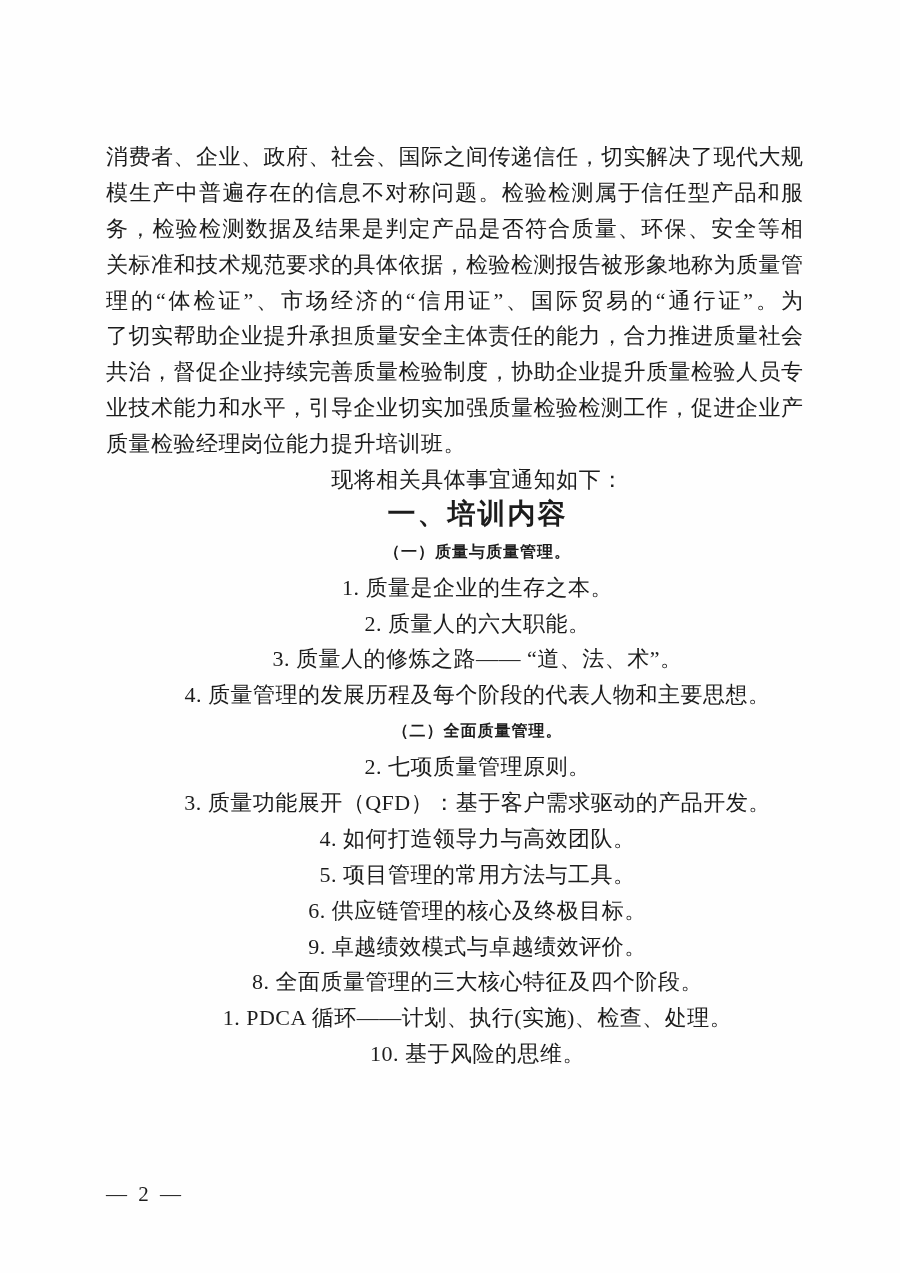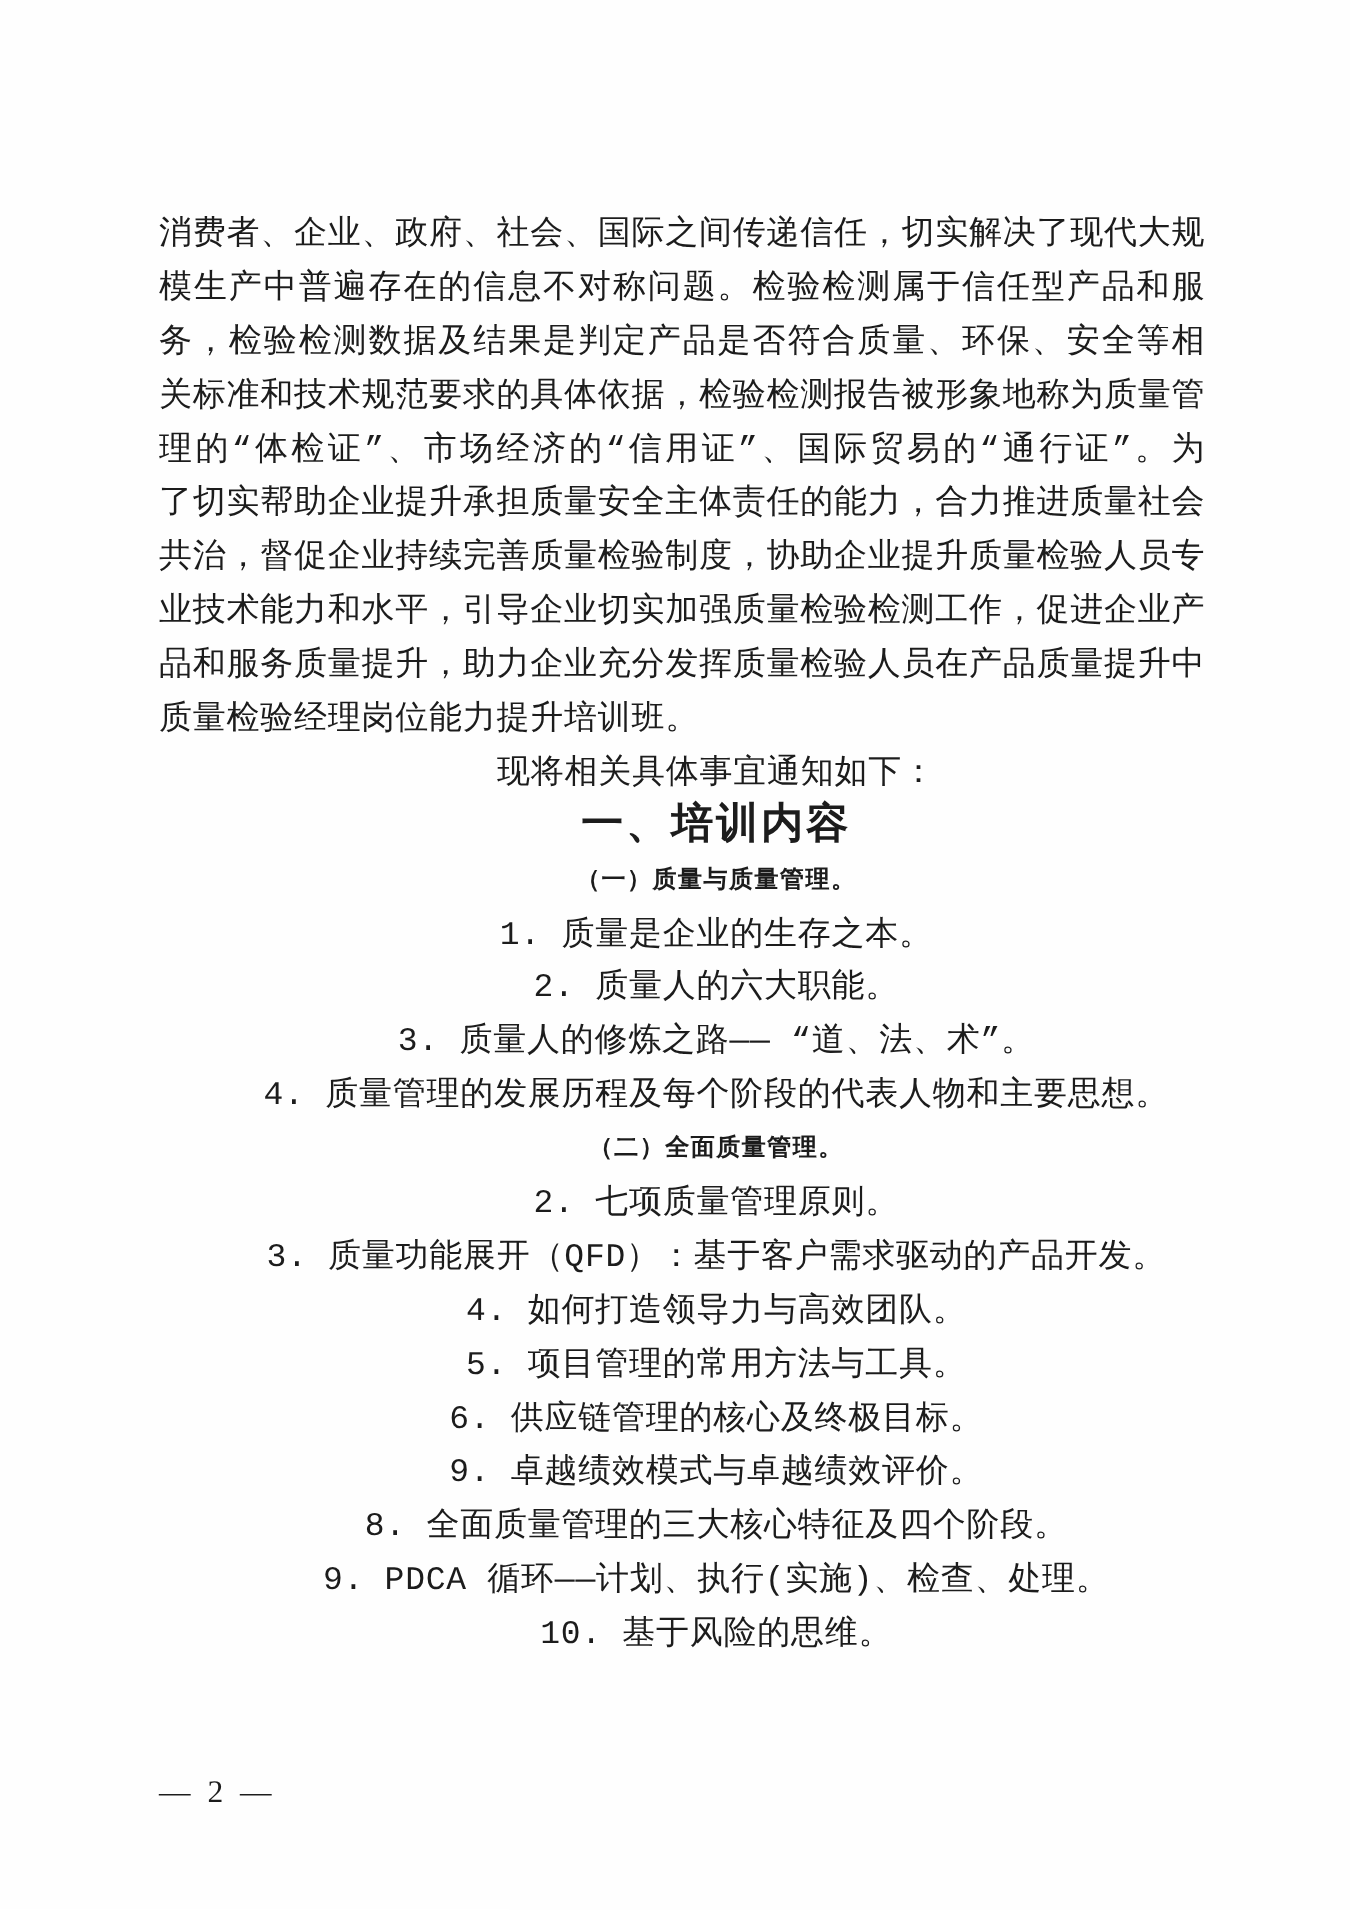--- a/index.html
+++ b/index.html
@@ -21,21 +21,20 @@
     left: 106px;
     top: 139px;
     width: 697px;
   }
   .line {
     font-size: 22px;
     line-height: 35.9px;
     height: 35.9px;
     white-space: nowrap;
     letter-spacing: 0.5px;
-    font-family: Liberation Mono, monospace;
   }
   .just {
     white-space: normal;
     text-align: justify;
     text-align-last: justify;
     overflow: hidden;
     letter-spacing: 0;
   }
   .indent {
     padding-left: 46px;
@@ -68,40 +67,39 @@
   <div class="content">
 
     <div class="line just">消费者、企业、政府、社会、国际之间传递信任，切实解决了现代大规</div>
     <div class="line just">模生产中普遍存在的信息不对称问题。检验检测属于信任型产品和服</div>
     <div class="line just">务，检验检测数据及结果是判定产品是否符合质量、环保、安全等相</div>
     <div class="line just">关标准和技术规范要求的具体依据，检验检测报告被形象地称为质量管</div>
     <div class="line just">理的“体检证”、市场经济的“信用证”、国际贸易的“通行证”。为</div>
     <div class="line just">了切实帮助企业提升承担质量安全主体责任的能力，合力推进质量社会</div>
     <div class="line just">共治，督促企业持续完善质量检验制度，协助企业提升质量检验人员专</div>
     <div class="line just">业技术能力和水平，引导企业切实加强质量检验检测工作，促进企业产</div>
-    <div class="line just">品和服务质量提升，助力企业充分发挥质量检验人员在产品质量提升中</div>
     <div class="line">质量检验经理岗位能力提升培训班。</div>
 
     <div class="line indent">现将相关具体事宜通知如下：</div>
 
     <div class="line indent h-sans">一、培训内容</div>
 
     <div class="line indent h-kai">（一）质量与质量管理。</div>
     <div class="line indent">1. 质量是企业的生存之本。</div>
     <div class="line indent">2. 质量人的六大职能。</div>
     <div class="line indent">3. 质量人的修炼之路—— “道、法、术”。</div>
     <div class="line indent">4. 质量管理的发展历程及每个阶段的代表人物和主要思想。</div>
 
     <div class="line indent h-kai">（二）全面质量管理。</div>
     <div class="line indent">2. 七项质量管理原则。</div>
     <div class="line indent">3. 质量功能展开（QFD）：基于客户需求驱动的产品开发。</div>
     <div class="line indent">4. 如何打造领导力与高效团队。</div>
     <div class="line indent">5. 项目管理的常用方法与工具。</div>
     <div class="line indent">6. 供应链管理的核心及终极目标。</div>
     <div class="line indent">9. 卓越绩效模式与卓越绩效评价。</div>
     <div class="line indent">8. 全面质量管理的三大核心特征及四个阶段。</div>
-    <div class="line indent">9. PDCA 循环——计划、执行(实施)、检查、处理。</div>
+    <div class="line indent">1. PDCA 循环——计划、执行(实施)、检查、处理。</div>
     <div class="line indent">10. 基于风险的思维。</div>
 
   </div>
 
   <div class="footer">— 2 —</div>
 </div>
 
 </body></html>

